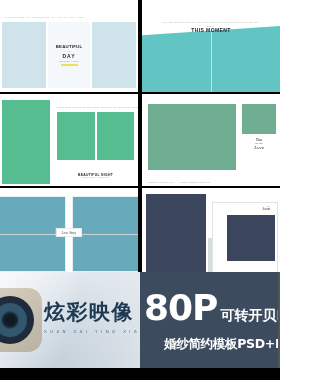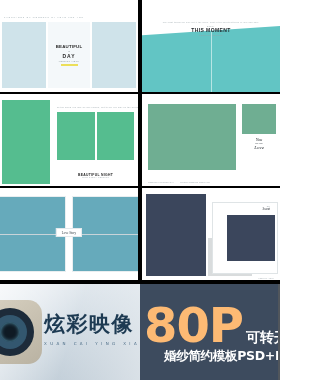--- a/index.html
+++ b/index.html
@@ -93,21 +93,21 @@
   .p6-navy { position:absolute; left:4px; top:6px; width:60px; bottom:4px; background: var(--navy); }
   .p6-grey { position:absolute; left:66px; bottom:4px; width:44px; height:38px; background:#d9dcdd; }
   .p6-card { position:absolute; right:2px; top:14px; width:66px; bottom:6px; border:.8px solid #dfe4e6; background:#ffffff; }
   .p6-inner { position:absolute; right:4px; top:26px; width:50px; height:48px; background: var(--navy); border:1.2px solid #ffffff; }
   .p6-sweet { position:absolute; right:10px; top:17px; text-align:right; }
   .p6-sweet .w1 { font-size:1.7px; color:#8c969c; letter-spacing:.4px; }
   .p6-sweet .w2 { font-size:3.2px; font-family:"Liberation Serif", serif; font-style:italic; color:#2b3137; }
   .p6-foot { position:absolute; right:6px; bottom:1px; font-size:1.4px; color:#a7b0b5; letter-spacing:.3px;}
 
   
-  .banner { position:absolute; left:0; top:284px; width:280px; height:96px; display:flex; }
+  .banner { position:absolute; left:0; top:272px; width:280px; height:96px; display:flex; }
   .banner-left { position:relative; width:140px; height:96px; background: linear-gradient(160deg,#e9eef3 0%,#cdd8e1 45%,#aebecb 100%); overflow:hidden; }
   .veil { position:absolute; width:200px; height:130px; left:-20px; top:-26px;
           background: linear-gradient(115deg, rgba(255,255,255,.85) 0%, rgba(255,255,255,.15) 48%, rgba(255,255,255,.75) 100%);
           transform: rotate(-8deg); }
   .lens {
     position:absolute; left:-22px; top:16px; width:64px; height:64px; border-radius:14px;
     background: linear-gradient(145deg,#d9d2c2,#b9b2a2);
     display:flex; align-items:center; justify-content:center;
   }
   .lens-o1 { width:48px; height:48px; border-radius:50%; background:#1d2b3a; display:flex; align-items:center; justify-content:center; }
@@ -118,21 +118,21 @@
     font-size:21px; font-weight:700; color:#1d3a52; letter-spacing:1.5px;
     font-family:"DejaVu Sans", sans-serif; white-space:nowrap;
   }
   .brand-sub {
     font-size:4px; color:#4a6b85; letter-spacing:3.4px; margin-top:3px; white-space:nowrap;
     font-family:"DejaVu Sans", sans-serif;
   }
 
   .banner-right { position:relative; width:140px; height:96px; background: var(--navy2); overflow:hidden; }
   .row1 { position:absolute; left:4px; top:20px; display:flex; align-items:baseline; white-space:nowrap; }
-  .big80 { font-size:48px; font-weight:700; color:#fdba74; line-height:.9; letter-spacing:-1px;
+  .big80 { font-size:36px; font-weight:700; color:#ffffff; line-height:.9; letter-spacing:-1px;
            font-family:"DejaVu Sans", sans-serif; }
   .fangban { font-size:17px; font-weight:700; color:#e8952c; margin-left:1px; line-height:1;
              font-family:"DejaVu Sans", sans-serif; }
   .kezhuan { font-size:14px; font-weight:700; color:#ffffff; margin-left:3px; line-height:1;
              font-family:"DejaVu Sans", sans-serif; }
   .row2 { position:absolute; left:24px; top:64px; font-size:12.5px; font-weight:700; color:#ffffff;
           white-space:nowrap; font-family:"DejaVu Sans", sans-serif; letter-spacing:-.3px; }
   .edge { position:absolute; right:0; top:0; width:2px; height:96px; background:#51565c; }
 
   :root { --teal:#62c5c4; --green:#55bd8f; --green2:#6fae92; --blue:#66aabb; --navy:#3b465c; --navy2:#3d4b5e; }

